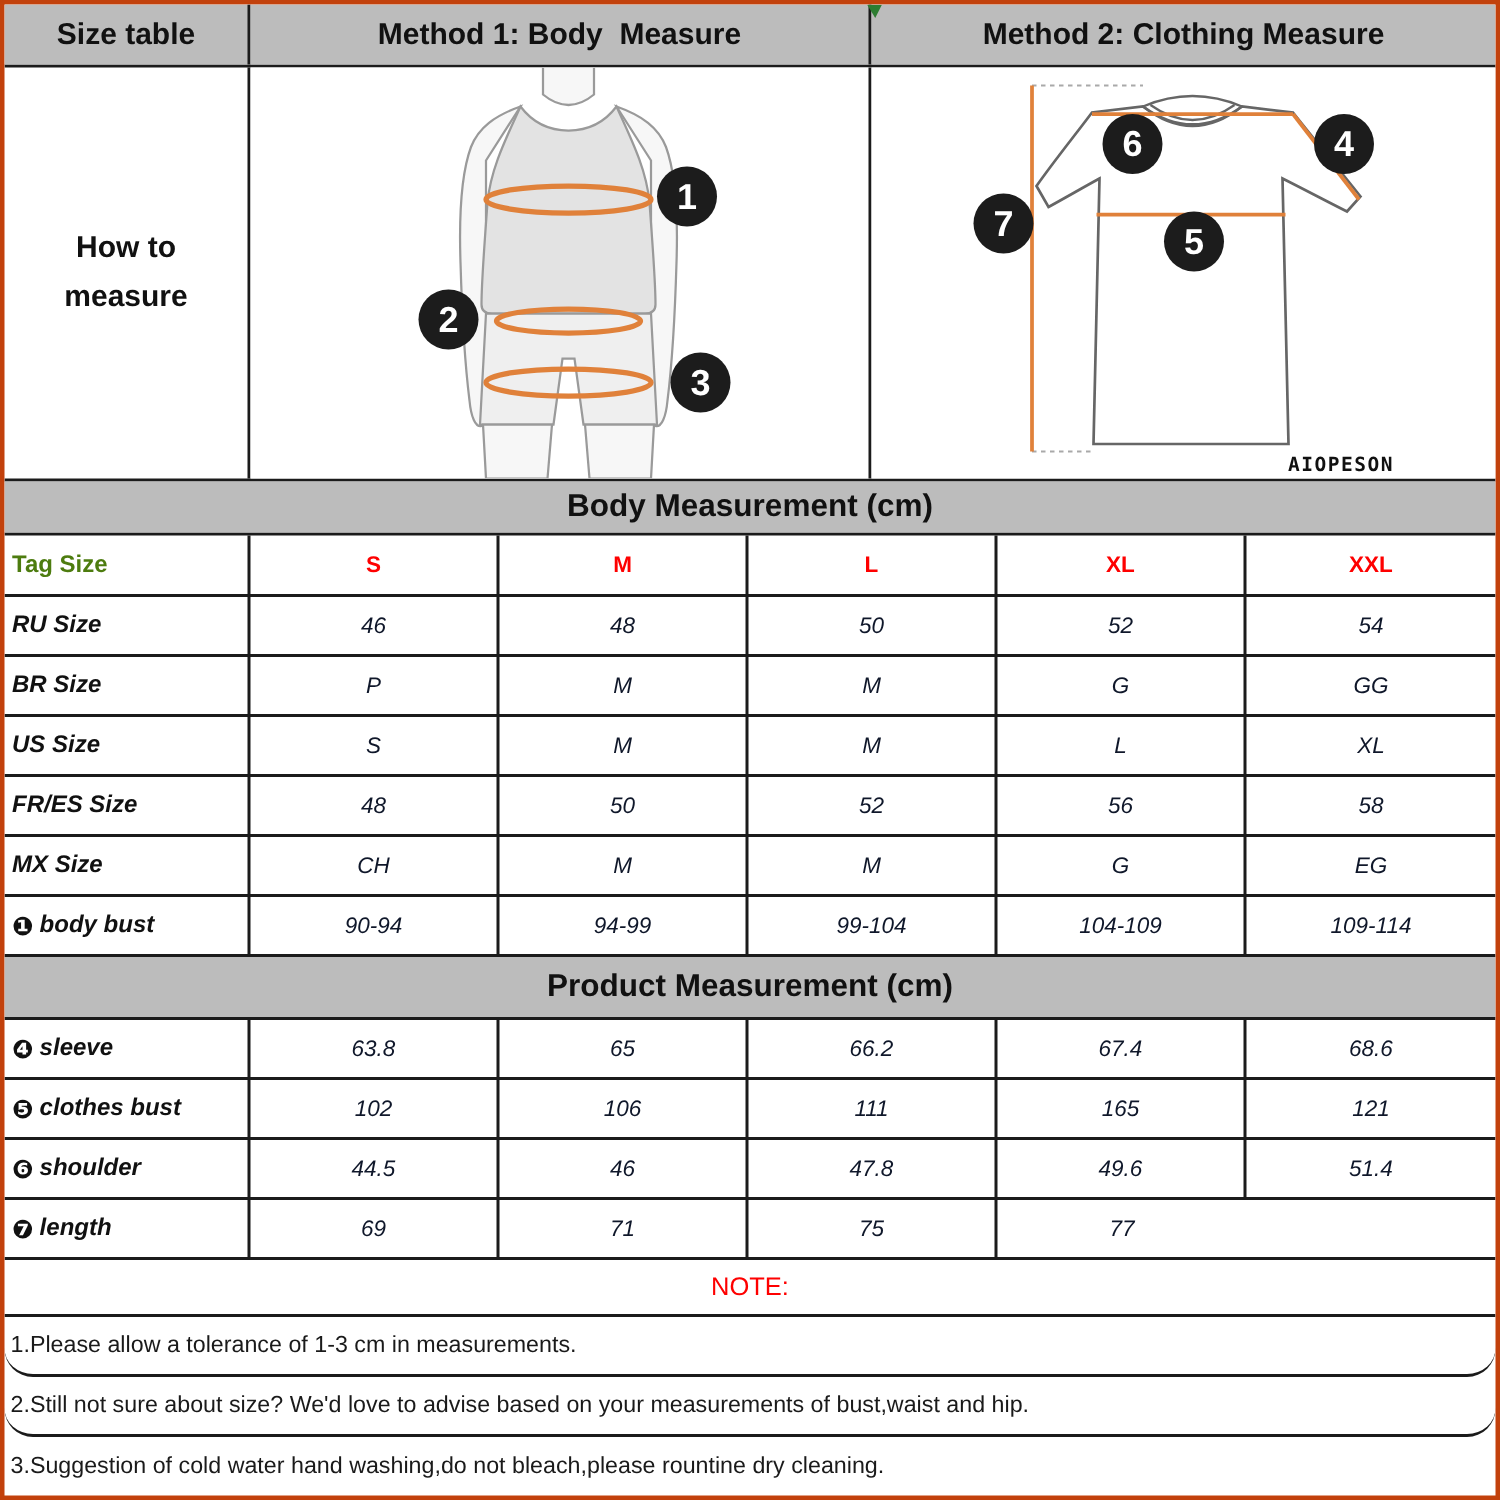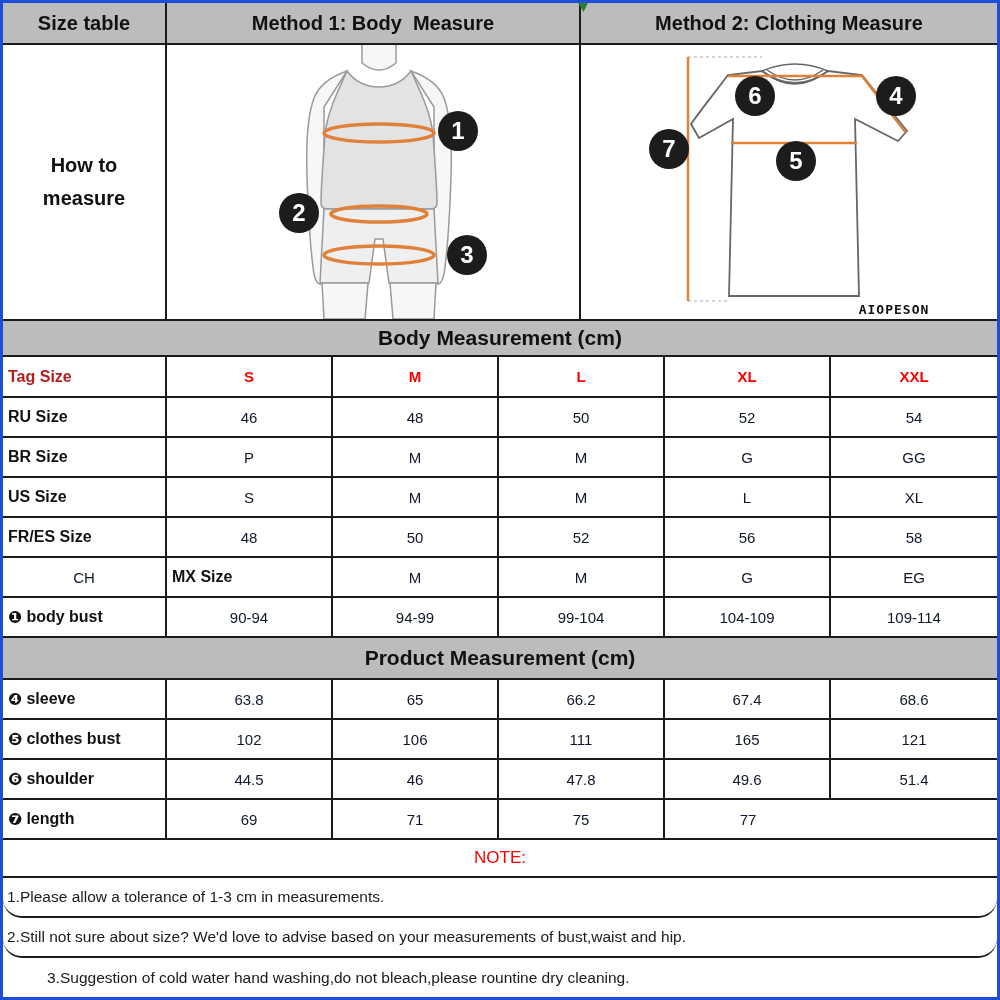--- a/index.html
+++ b/index.html
@@ -5,34 +5,34 @@
   * { margin:0; padding:0; box-sizing:border-box; }
   html,body { background:#fff; }
   body {
     width:1000px; height:1000px;
     font-family:"Liberation Sans","DejaVu Sans",sans-serif;
     color:#1d1d1d;
   }
   .sheet {
     position:relative;
     width:1000px; height:1000px;
-    border:3px solid #1d4ed8;
+    border:3px solid #c2410c;
     background:#fff;
     overflow:hidden;
   }
   .row { display:grid; border-bottom:2px solid #1b1b1b; }
   .r-top      { height:42px;  grid-template-columns:164px 414px 1fr; }
   .r-diagram  { height:276px; grid-template-columns:164px 414px 1fr; }
   .r-title    { height:36px;  grid-template-columns:1fr; }
   .r-title.tall { height:42px; }
   .r-tag      { height:41px;  grid-template-columns:164px repeat(5,1fr); }
-  .r-data     { height:40px;  grid-template-columns:164px repeat(5,1fr); }
+  .r-data     { height:40px;  grid-template-columns:164px repeat(5,1fr);font-style:italic; }
   .r-notetitle{ height:38px;  grid-template-columns:1fr; }
   .r-note     { height:40px;  grid-template-columns:1fr;border-radius:19px; }
-  .r-note.last{ height:39px;  border-bottom:none;padding-left:40px; }
+  .r-note.last{ height:39px;  border-bottom:none; }
 
   .cell {
     border-right:2px solid #1b1b1b;
     display:flex; align-items:center; justify-content:center;
     overflow:hidden;
   }
   .row .cell:last-child { border-right:none; }
 
   .head { background:#bcbcbc; font-weight:bold; font-size:20px; color:#111; }
   .pre  { white-space:pre; }
@@ -47,21 +47,21 @@
     white-space:pre-line; line-height:1.65; color:#111;
   }
   .diag { background:#fff; padding:0; align-items:flex-start; }
 
   .lbl {
     justify-content:flex-start; padding-left:5px;
     font-weight:bold; font-size:16px; color:#111;
   }
   .marker { font-size:17px; margin-right:4px; line-height:1; color:#111; }
   .val { font-size:15px; color:#0f172a; }
-  .red { color:#b91c1c; }
+  .red { color:#4d7c0f; }
   .sizes-val { font-weight:bold; font-size:15px; color:#fe0000; }
 
   .note-title-cell {
     display:flex; align-items:center; justify-content:center;
     color:#fe0000; font-size:17px; font-weight:400;
   }
   .note-cell {
     display:flex; align-items:center; justify-content:flex-start;
     padding-left:4px; font-size:15.5px; color:#1a1a1a;
   }
@@ -201,22 +201,22 @@
   </div>
   <div class="row r-data">
     <div class="cell lbl">FR/ES Size</div>
     <div class="cell val">48</div>
     <div class="cell val">50</div>
     <div class="cell val">52</div>
     <div class="cell val">56</div>
     <div class="cell val">58</div>
   </div>
   <div class="row r-data">
+    <div class="cell lbl">MX Size</div>
     <div class="cell val">CH</div>
-    <div class="cell lbl">MX Size</div>
     <div class="cell val">M</div>
     <div class="cell val">M</div>
     <div class="cell val">G</div>
     <div class="cell val">EG</div>
   </div>
   <div class="row r-data">
     <div class="cell lbl">
       <span class="marker">❶</span>
       <span>body bust</span>
     </div>

